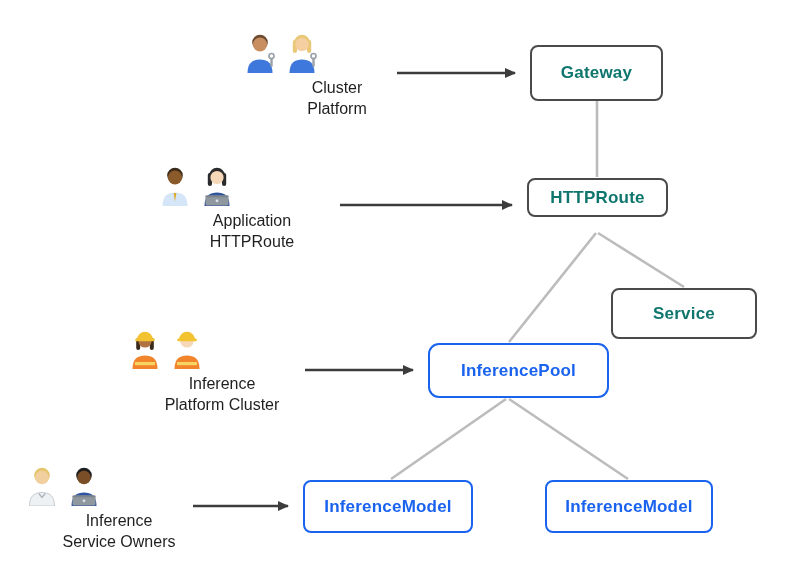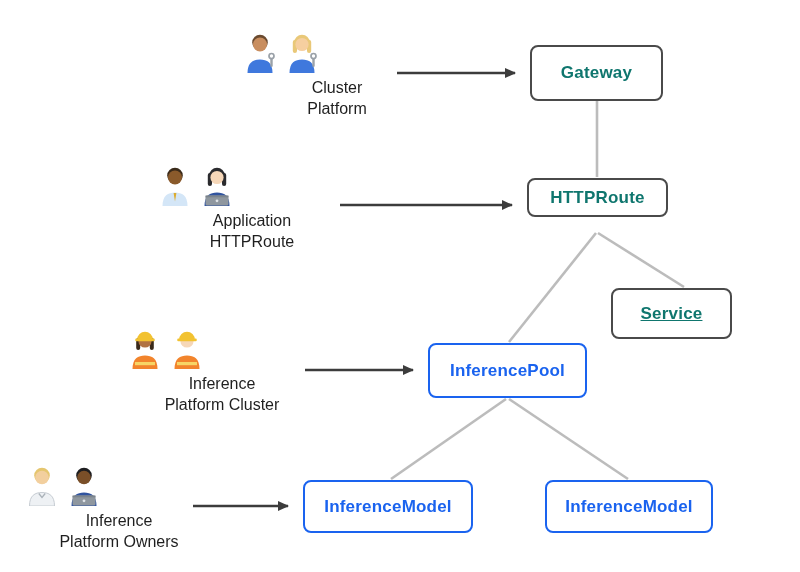--- a/index.html
+++ b/index.html
@@ -10,22 +10,22 @@
   svg.edges { position:absolute; left:0; top:0; z-index:1; }
   .node {
     position:absolute; z-index:2; box-sizing:border-box;
     display:flex; align-items:center; justify-content:center;
     background:#ffffff; border:2.5px solid #4a4a4a; border-radius:8px;
     font-weight:bold; font-size:17px; color:#0f766e; letter-spacing:0.2px;
   }
   .node.ext { border-color:#1a63ef; color:#1a63ef; }
   #n-gateway   { left:530px; top:45px;  width:133px; height:56px; }
   #n-httproute { left:527px; top:178px; width:141px; height:39px; }
-  #n-service   { left:611px; top:288px; width:121px; height:51px;text-decoration:underline; }
-  #n-pool      { left:428px; top:343px; width:159px; height:55px; }
+  #n-service   { left:611px; top:288px; width:146px; height:51px; }
+  #n-pool      { left:428px; top:343px; width:181px; height:55px;border-radius:11px; }
   #n-model-l   { left:303px; top:480px; width:170px; height:53px; }
   #n-model-r   { left:545px; top:480px; width:168px; height:53px; }
 
   .persona {
     position:absolute; z-index:2; width:190px;
     display:flex; flex-direction:column; 
   }
   #p-cluster-operators        { left:242px; top:33px;  }
   #p-application-developers   { left:157px; top:166px; }
   #p-platform-owners          { left:127px; top:329px; }
@@ -168,17 +168,17 @@
         <circle cx="18" cy="9.5" r="7.8" fill="#1e1e20"></circle>
         <circle cx="18" cy="11.5" r="6.8" fill="#7a4f28"></circle>
         <path d="M5.5,40 C5.5,29.5 11,26.5 18,26.5 C25,26.5 30.5,29.5 30.5,40 Z" fill="#31549f"></path>
         <rect x="6.5" y="29.5" width="23" height="10" rx="1.6" fill="#8f979f"></rect>
         <rect x="6.5" y="29.5" width="23" height="1.8" fill="#7c848c"></rect>
         <circle cx="18" cy="34.8" r="1.4" fill="#dfe3e7"></circle>
       </svg>
     </div>
     <div class="plabel">
       <span>Inference</span>
-      <span>Platform Owners</span>
+      <span>Service Owners</span>
     </div>
   </div>
 
 </div>
 
 </body></html>

